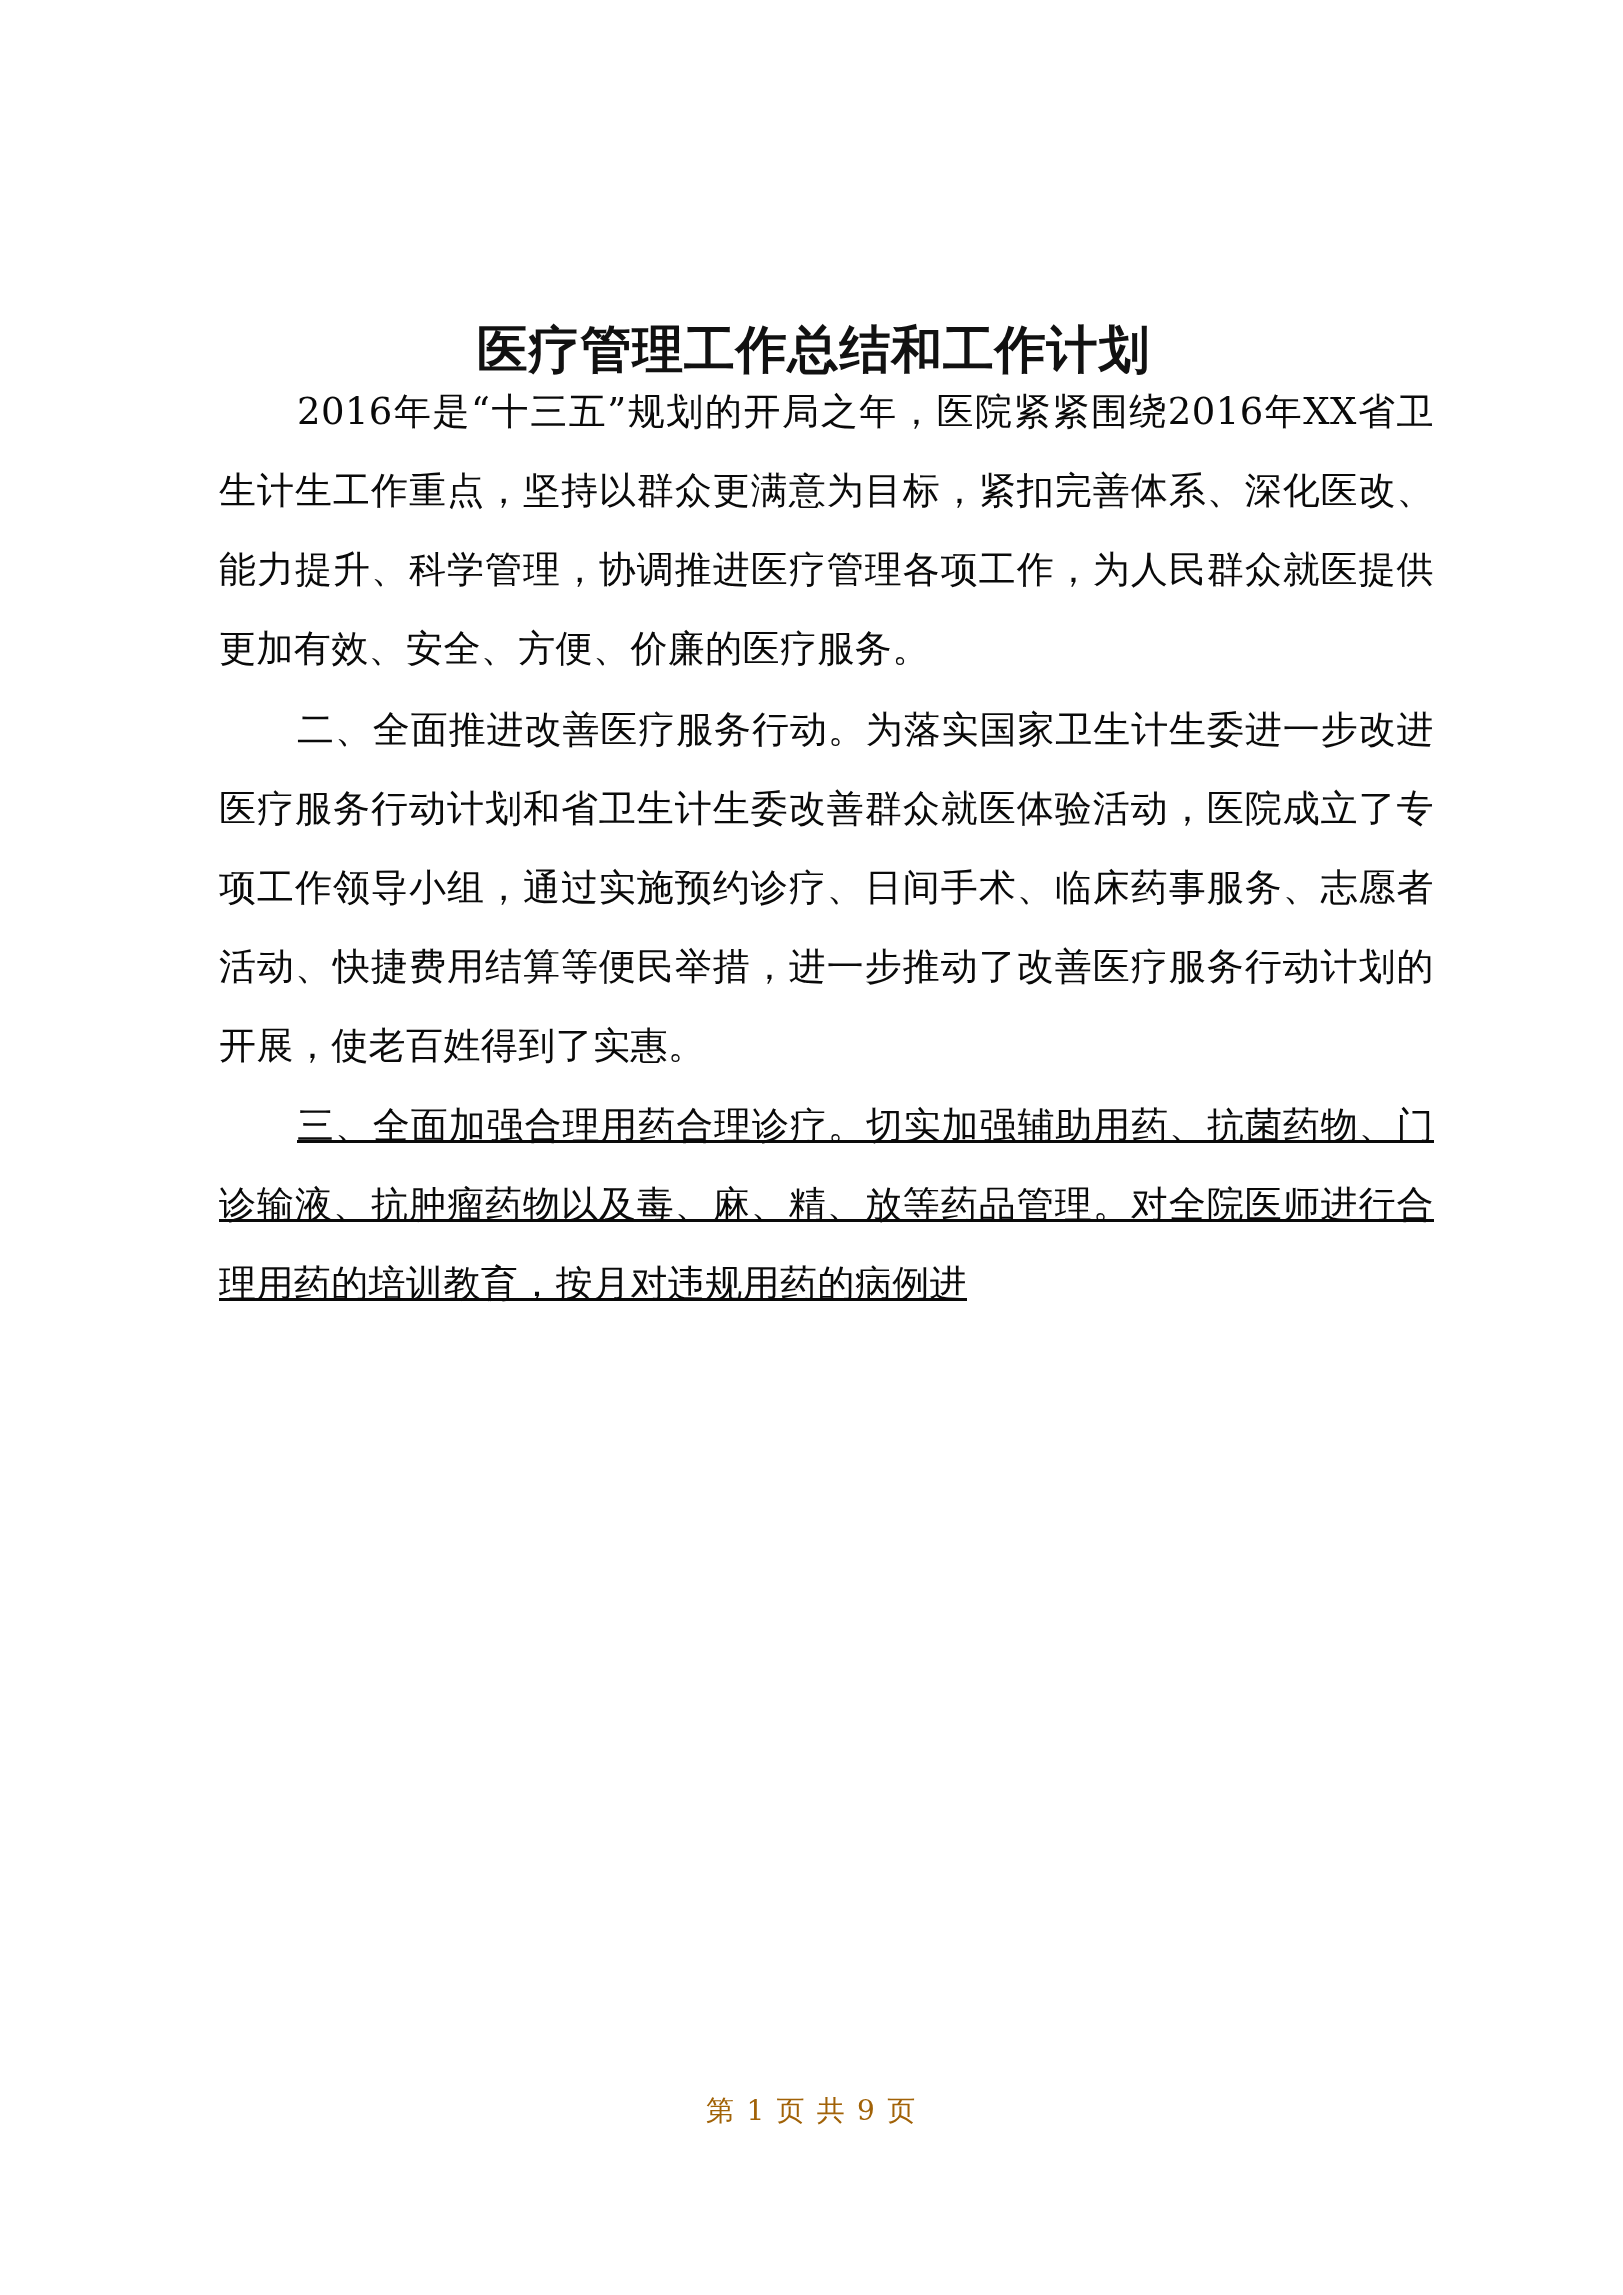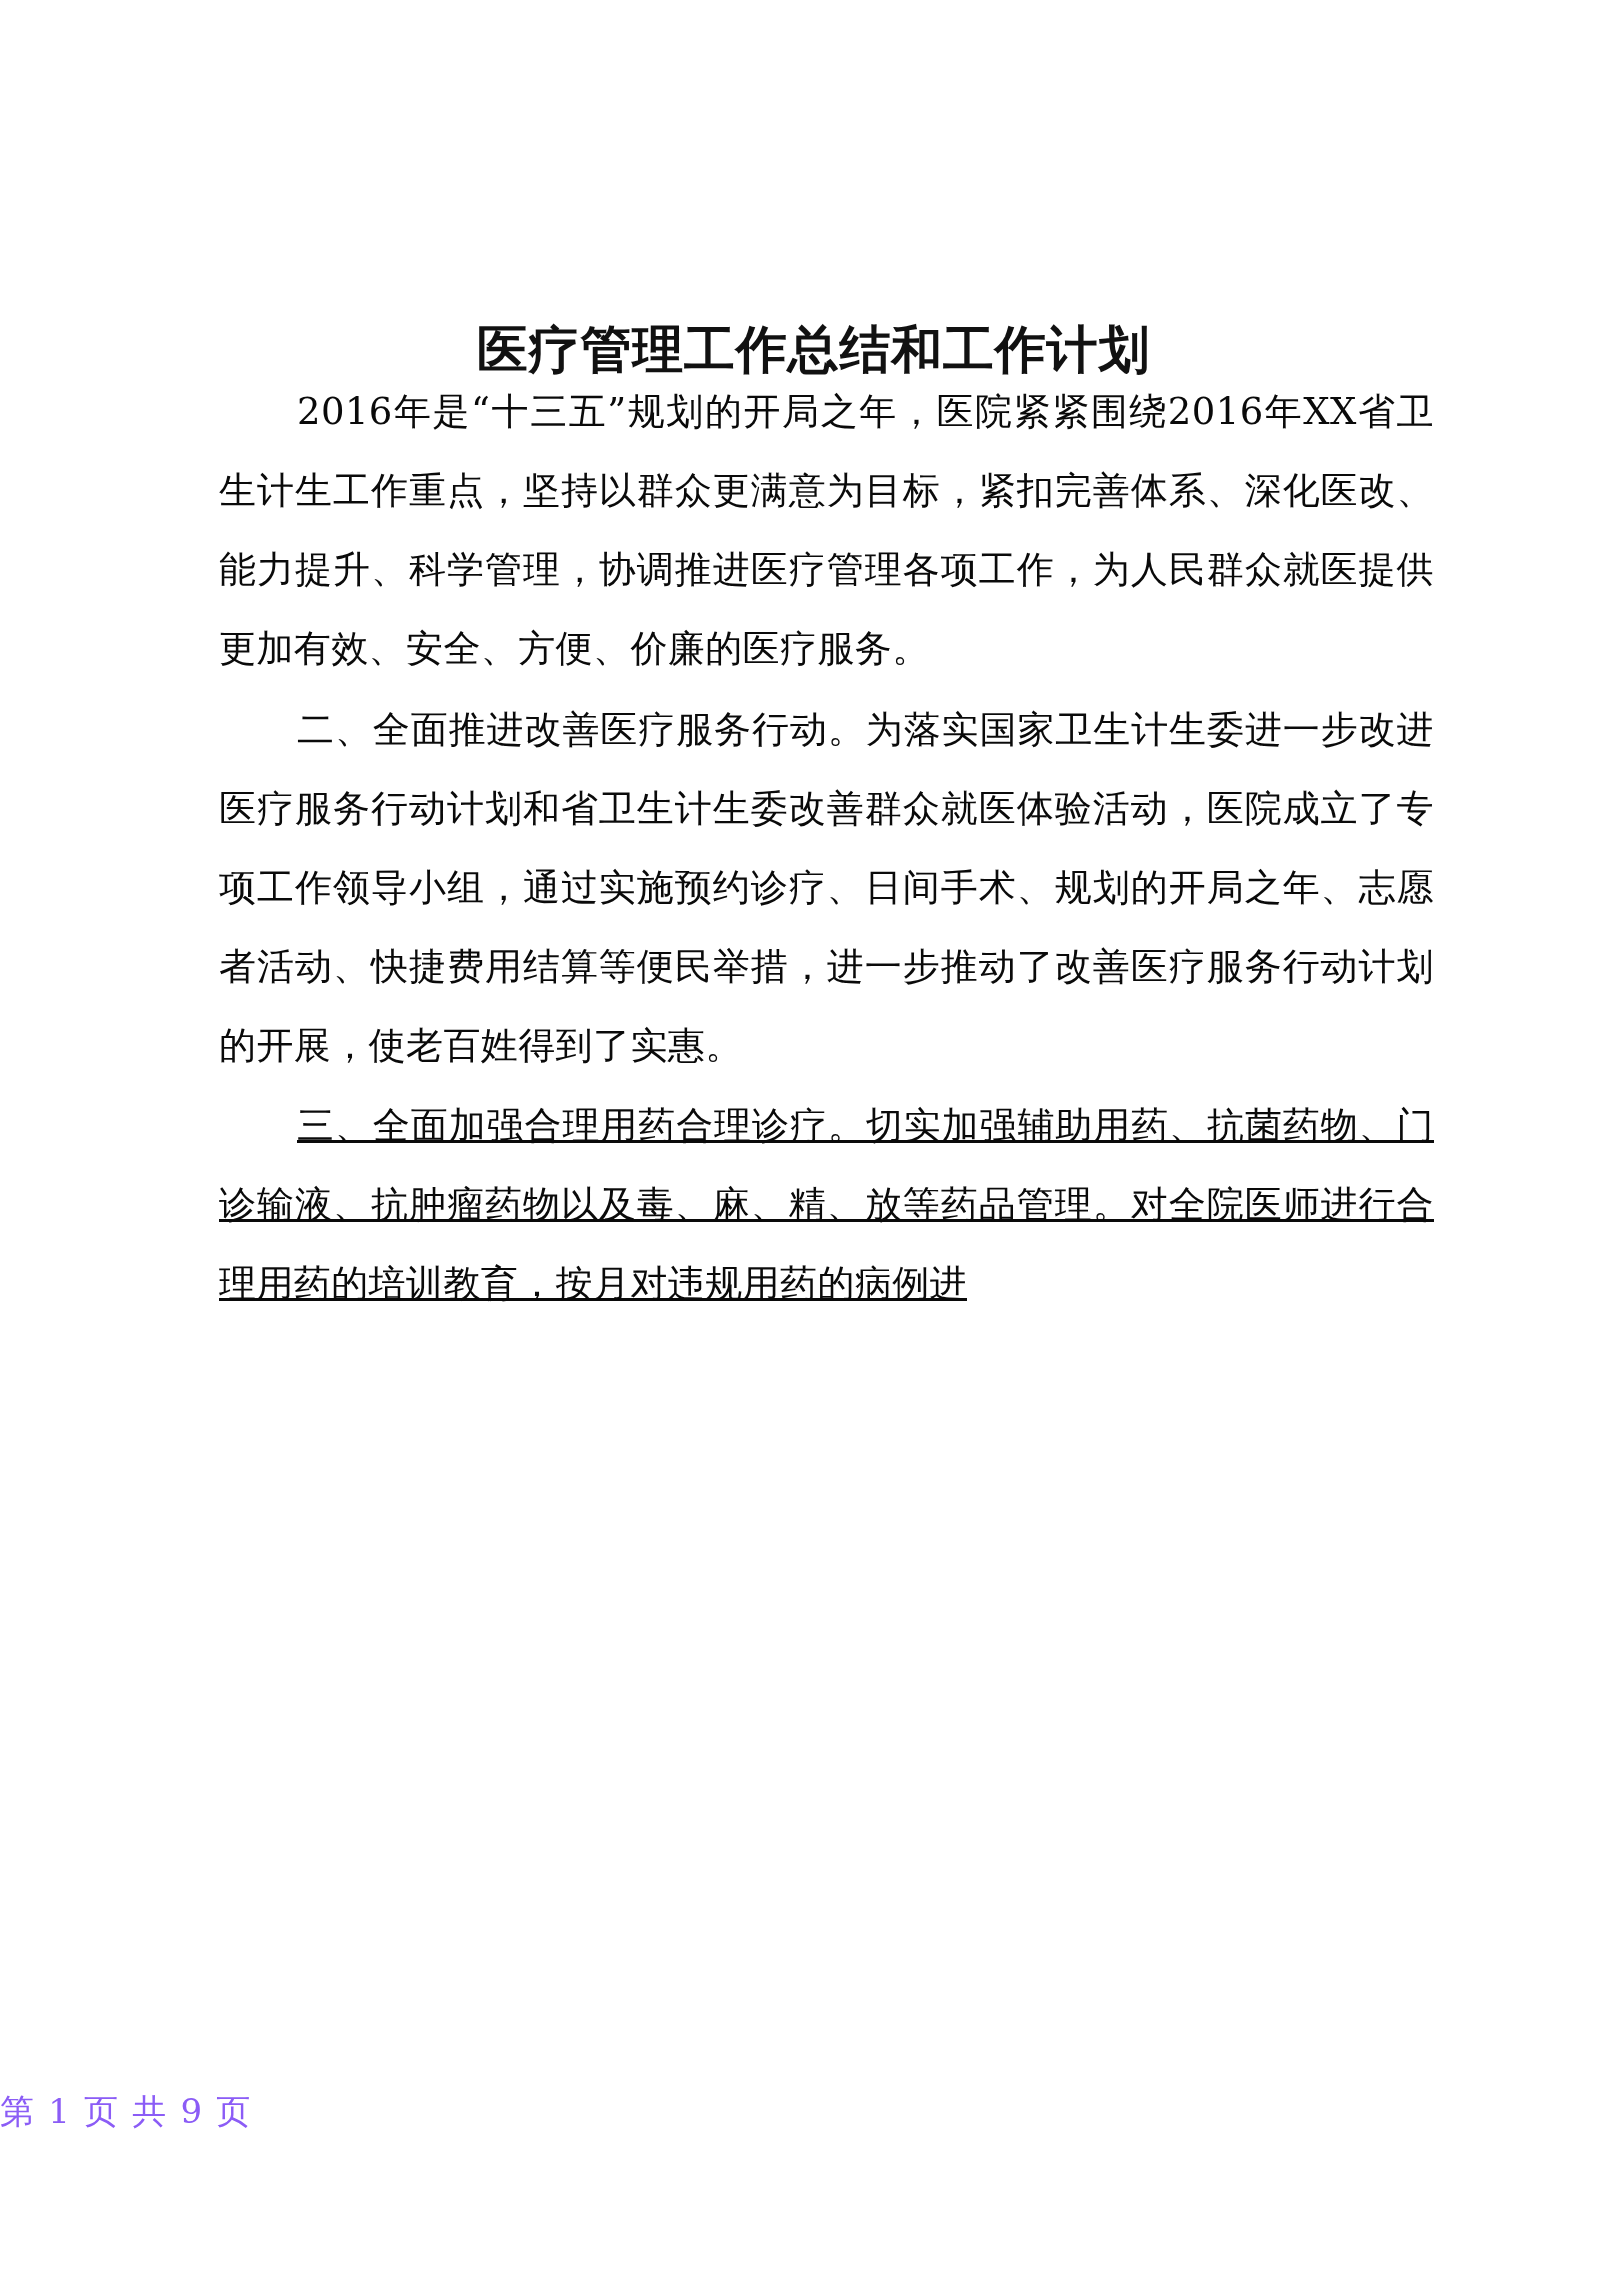--- a/index.html
+++ b/index.html
@@ -63,36 +63,37 @@
   .para:last-child {
     margin-bottom: 0;
     text-decoration: underline;
   }
 
   .footer {
     position: absolute;
     left: 0;
     top: 2088px;
     width: 1623px;
-    font-size: 34px;
+    text-align: center;
+    font-size: 28px;
     line-height: 46px;
     letter-spacing: 1.7px;
-    color: #8b5cf6;
+    color: #a16207;
     font-family: "DejaVu Serif", "Liberation Serif", serif;
   }
 </style>
 </head>
 <body>
 
 <div class="page">
 
   <h1 class="doc-title">医疗管理工作总结和工作计划</h1>
 
   <div class="body-block">
     <p class="para">2016年是“十三五”规划的开局之年，医院紧紧围绕2016年XX省卫生计生工作重点，坚持以群众更满意为目标，紧扣完善体系、深化医改、能力提升、科学管理，协调推进医疗管理各项工作，为人民群众就医提供更加有效、安全、方便、价廉的医疗服务。</p>
-    <p class="para">二、全面推进改善医疗服务行动。为落实国家卫生计生委进一步改进医疗服务行动计划和省卫生计生委改善群众就医体验活动，医院成立了专项工作领导小组，通过实施预约诊疗、日间手术、规划的开局之年、志愿者活动、快捷费用结算等便民举措，进一步推动了改善医疗服务行动计划的开展，使老百姓得到了实惠。</p>
+    <p class="para">二、全面推进改善医疗服务行动。为落实国家卫生计生委进一步改进医疗服务行动计划和省卫生计生委改善群众就医体验活动，医院成立了专项工作领导小组，通过实施预约诊疗、日间手术、临床药事服务、志愿者活动、快捷费用结算等便民举措，进一步推动了改善医疗服务行动计划的开展，使老百姓得到了实惠。</p>
     <p class="para">三、全面加强合理用药合理诊疗。切实加强辅助用药、抗菌药物、门诊输液、抗肿瘤药物以及毒、麻、精、放等药品管理。对全院医师进行合理用药的培训教育，按月对违规用药的病例进</p>
   </div>
 
   <div class="footer">第 1 页  共 9 页</div>
 
 </div>
 
 
 </body></html>

